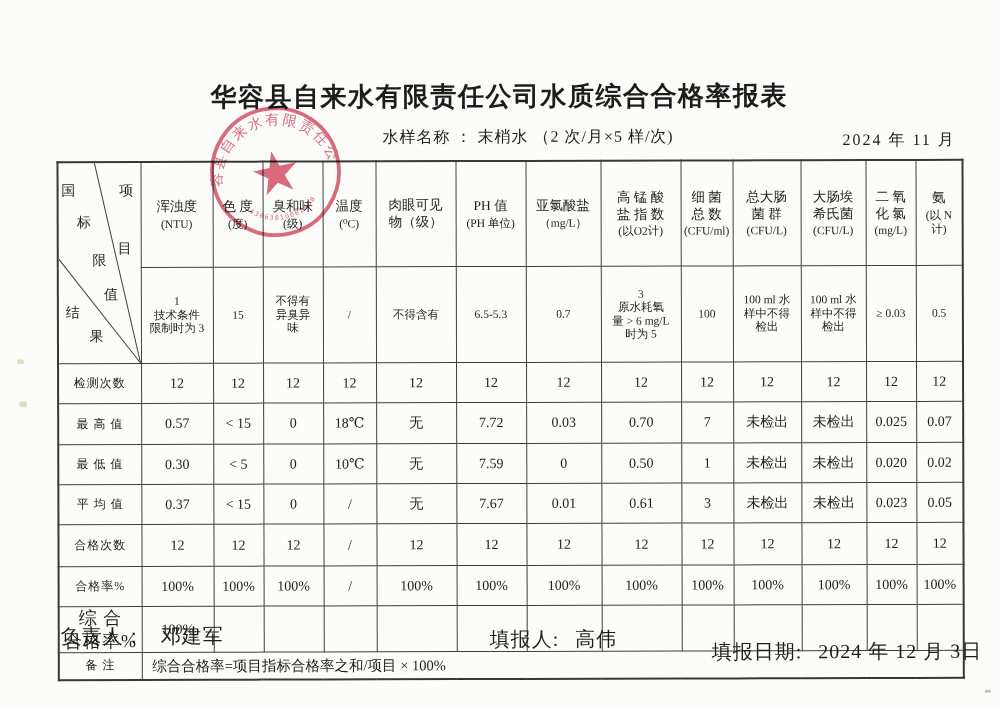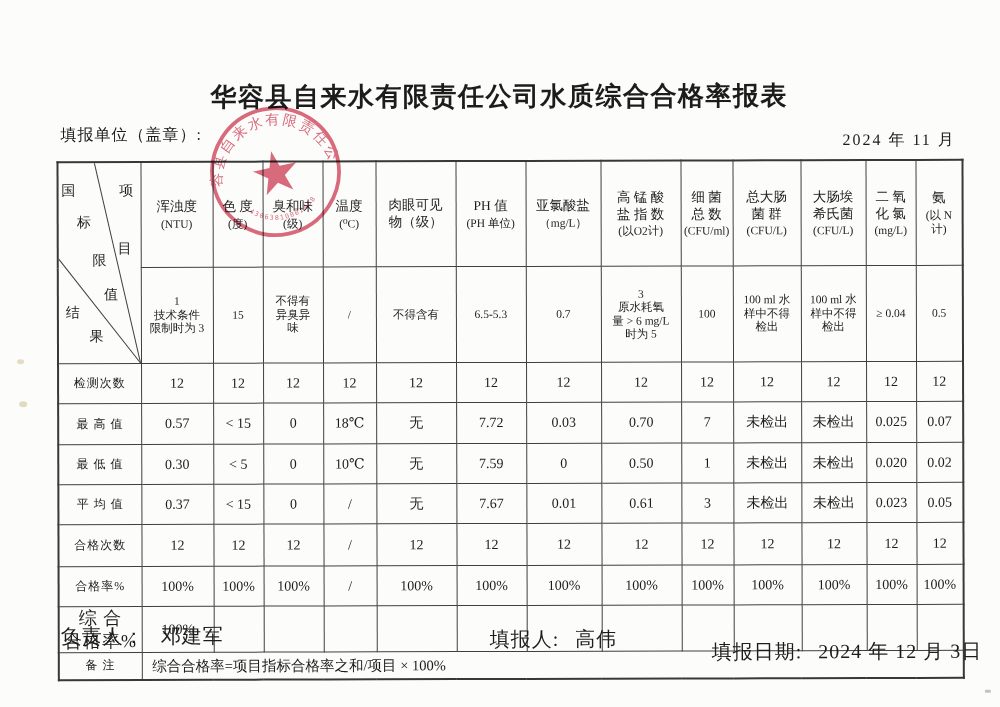--- a/index.html
+++ b/index.html
@@ -46,21 +46,21 @@
   .sp2{left:19px;top:400px;width:8px;height:6px;background:#c8b98c;opacity:.5;}
   .sp3{left:984px;top:691px;width:6px;height:3px;background:#8a8a8a;opacity:.5;border-radius:1px;}
 </style>
 </head>
 <body>
 
 <div class="page">
  <div class="sheet">
 
   <div class="title">华容县自来水有限责任公司水质综合合格率报表</div>
-  <span class="unit-label">填报单位（盖章）:</span>
+  <span class="sample-label">水样名称 ： 末梢水 （2 次/月×5 样/次)</span>
   <span class="period">2024 年 11 月</span>
 
   <table class="report">
     <colgroup>
       <col style="width:83px">
           <col style="width:72px">
           <col style="width:50px">
           <col style="width:60px">
       <col style="width:53px">
           <col style="width:80px">
@@ -126,21 +126,21 @@
 原水耗氧
 量 &gt; 6 mg/L
 时为 5</td>
             <td class="limit">100</td>
             <td class="limit">100 ml 水
 样中不得
 检出</td>
             <td class="limit">100 ml 水
 样中不得
 检出</td>
-            <td class="limit">≥ 0.04</td>
+            <td class="limit">≥ 0.03</td>
             <td class="limit">0.5</td>
           </tr>
       </tbody>
         <tbody id="tbody">
           <tr style="height: 40px;">
             <td class="rowlabel">检测次数</td>
             <td class="val">12</td>
             <td class="val">12</td>
             <td class="val">12</td>
             <td class="val">12</td>

